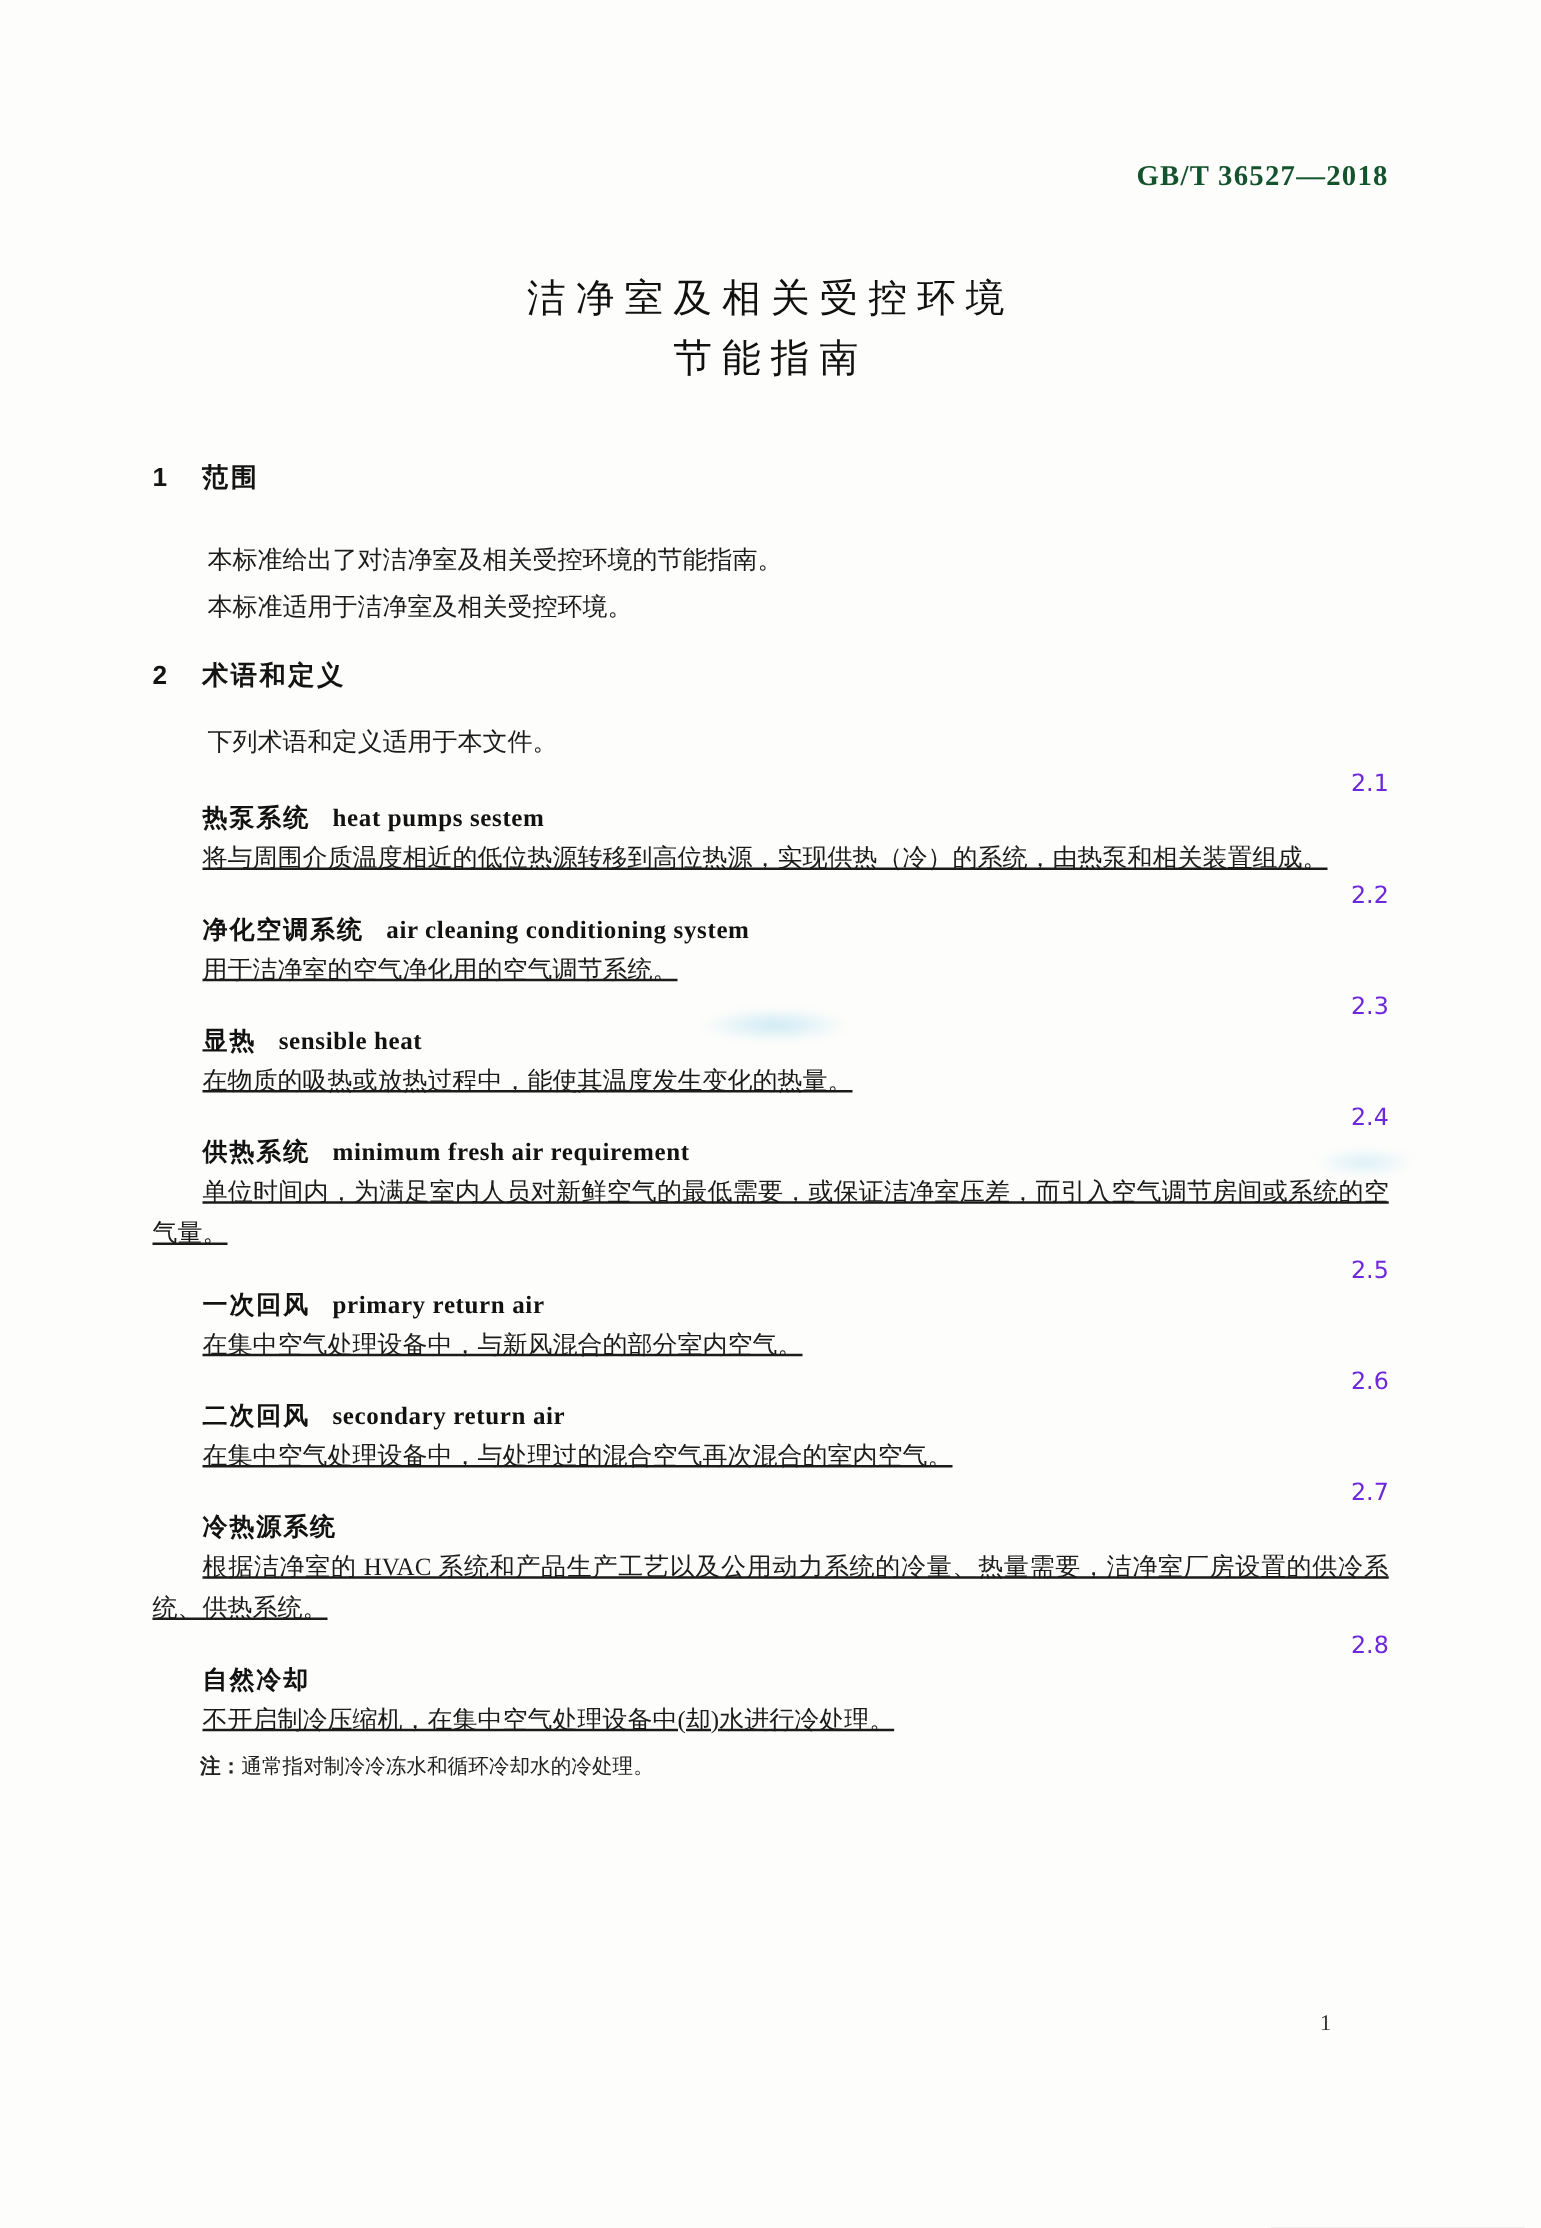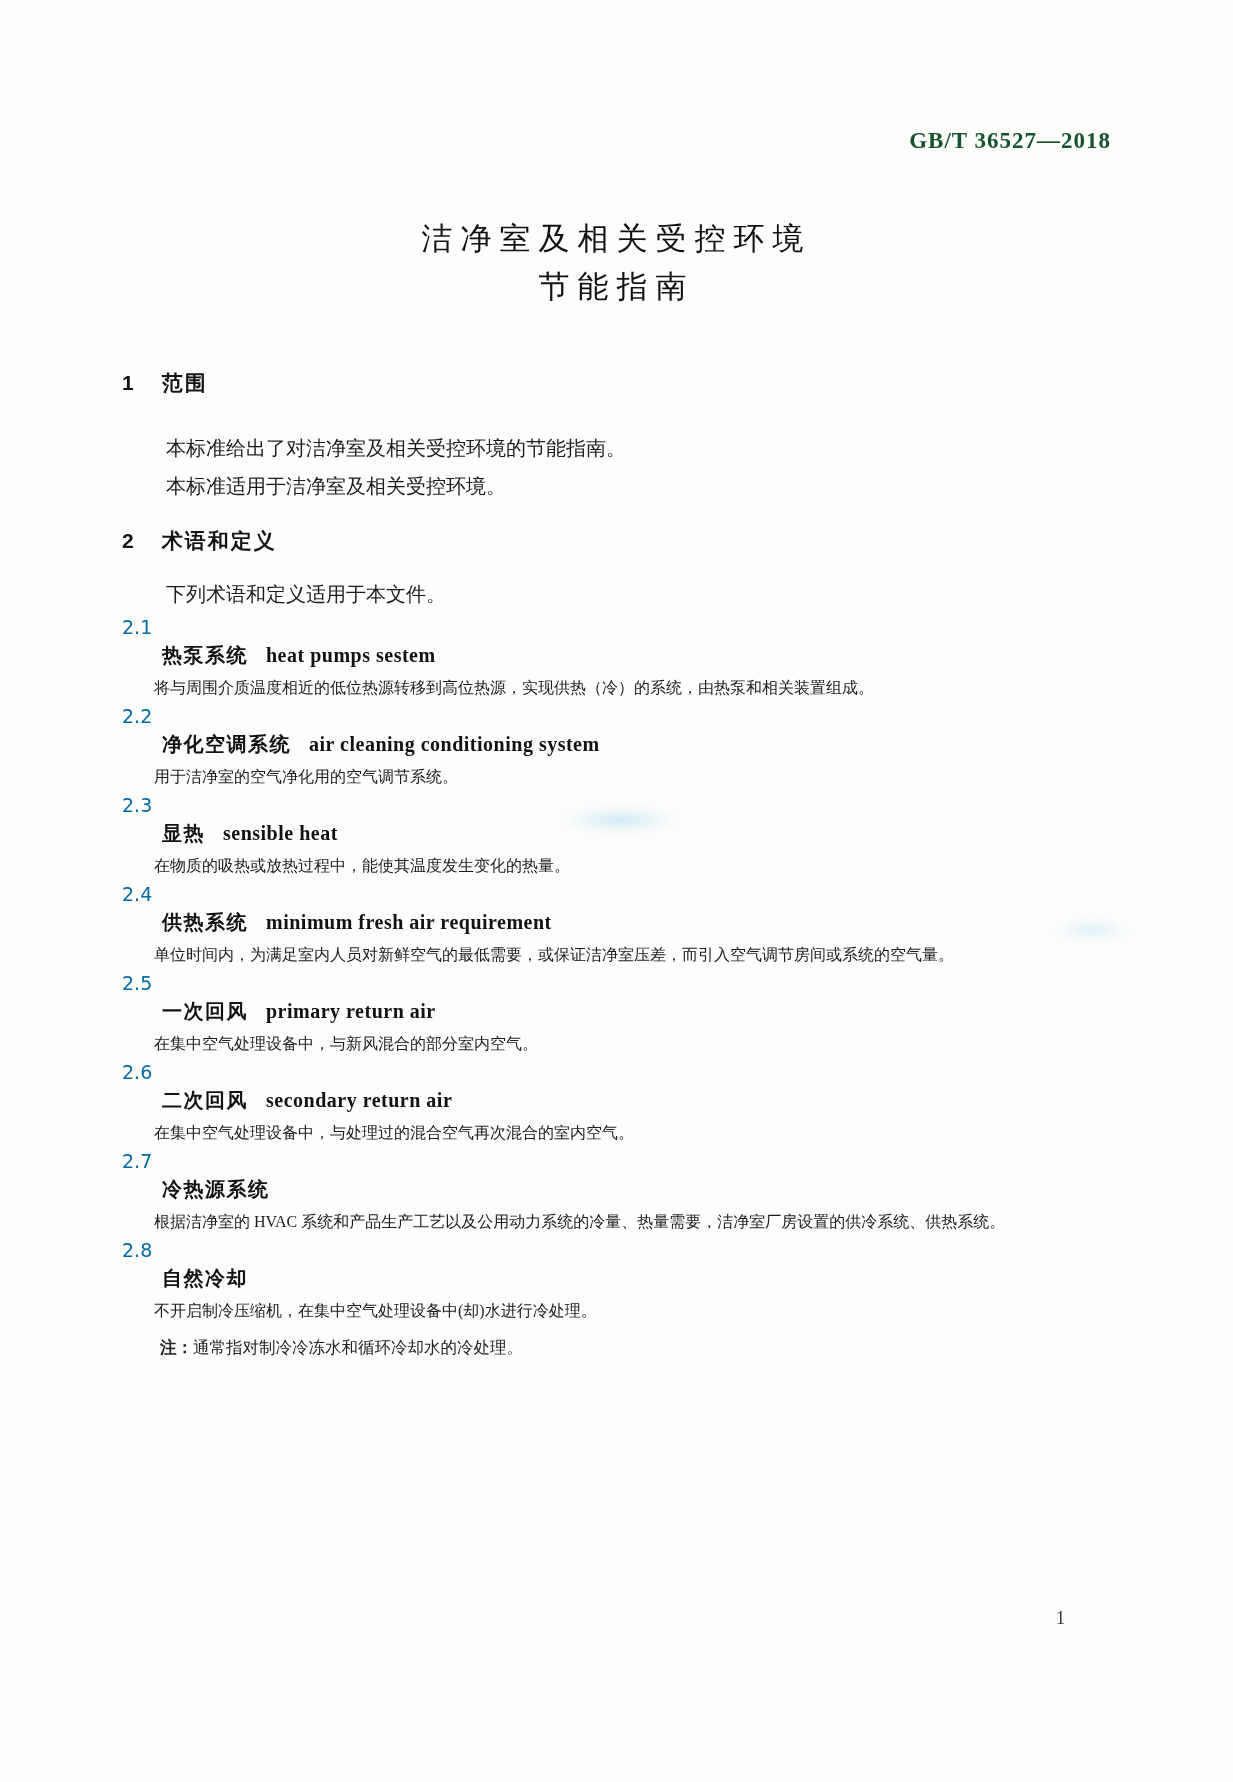--- a/index.html
+++ b/index.html
@@ -56,45 +56,47 @@
     text-align:justify;
     color:#1b1b1b;
   }
   p.scope-p1 { margin-top:34px; }
   p.intro { margin-top:22px; }
   .term-block { margin:0; }
   .term-num {
     font-family:"DejaVu Sans", sans-serif;
     font-size:19px;
     line-height:24px;
-    color:#0369a1;
+    color:#6d28d9;
+    text-align:right;
   }
   .term-head {
     padding-left:40px;
     font-size:20px;
     line-height:32px;
     font-weight:bold;
     color:#121212;
   }
   .term-zh {
     font-family:"Liberation Sans", sans-serif;
     letter-spacing:1.5px;
   }
   .term-en {
     font-family:"Liberation Serif", serif;
     margin-left:18px;
     letter-spacing:0.5px;
   }
   p.def {
     margin:0;
-    font-size:16px;
+    font-size:20px;
     line-height:33px;
     text-indent:2em;
     text-align:justify;
     color:#1b1b1b;
+    text-decoration:underline;
   }
   .note-line {
     margin-top:8px;
     padding-left:38px;
     font-size:16.5px;
     line-height:24px;
     color:#222;
   }
   .note-label {
     font-family:"Liberation Sans", sans-serif;

